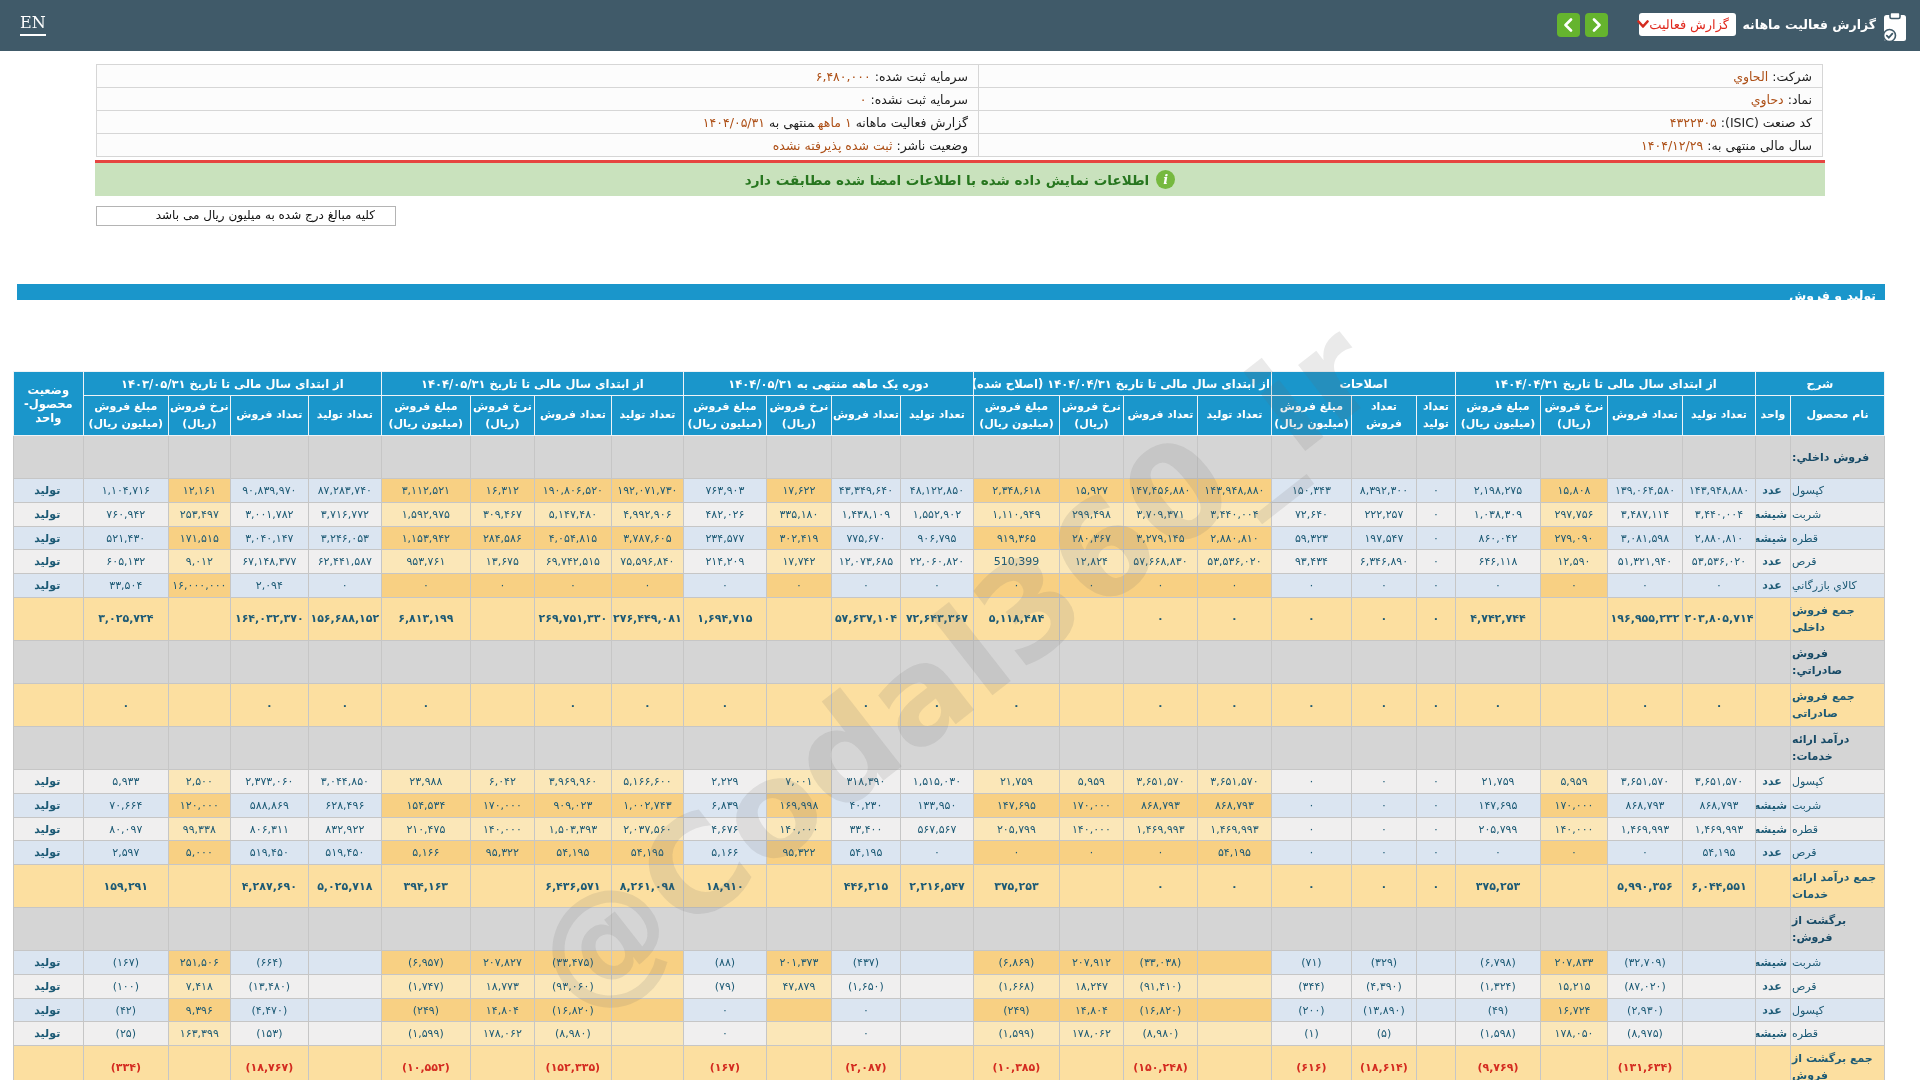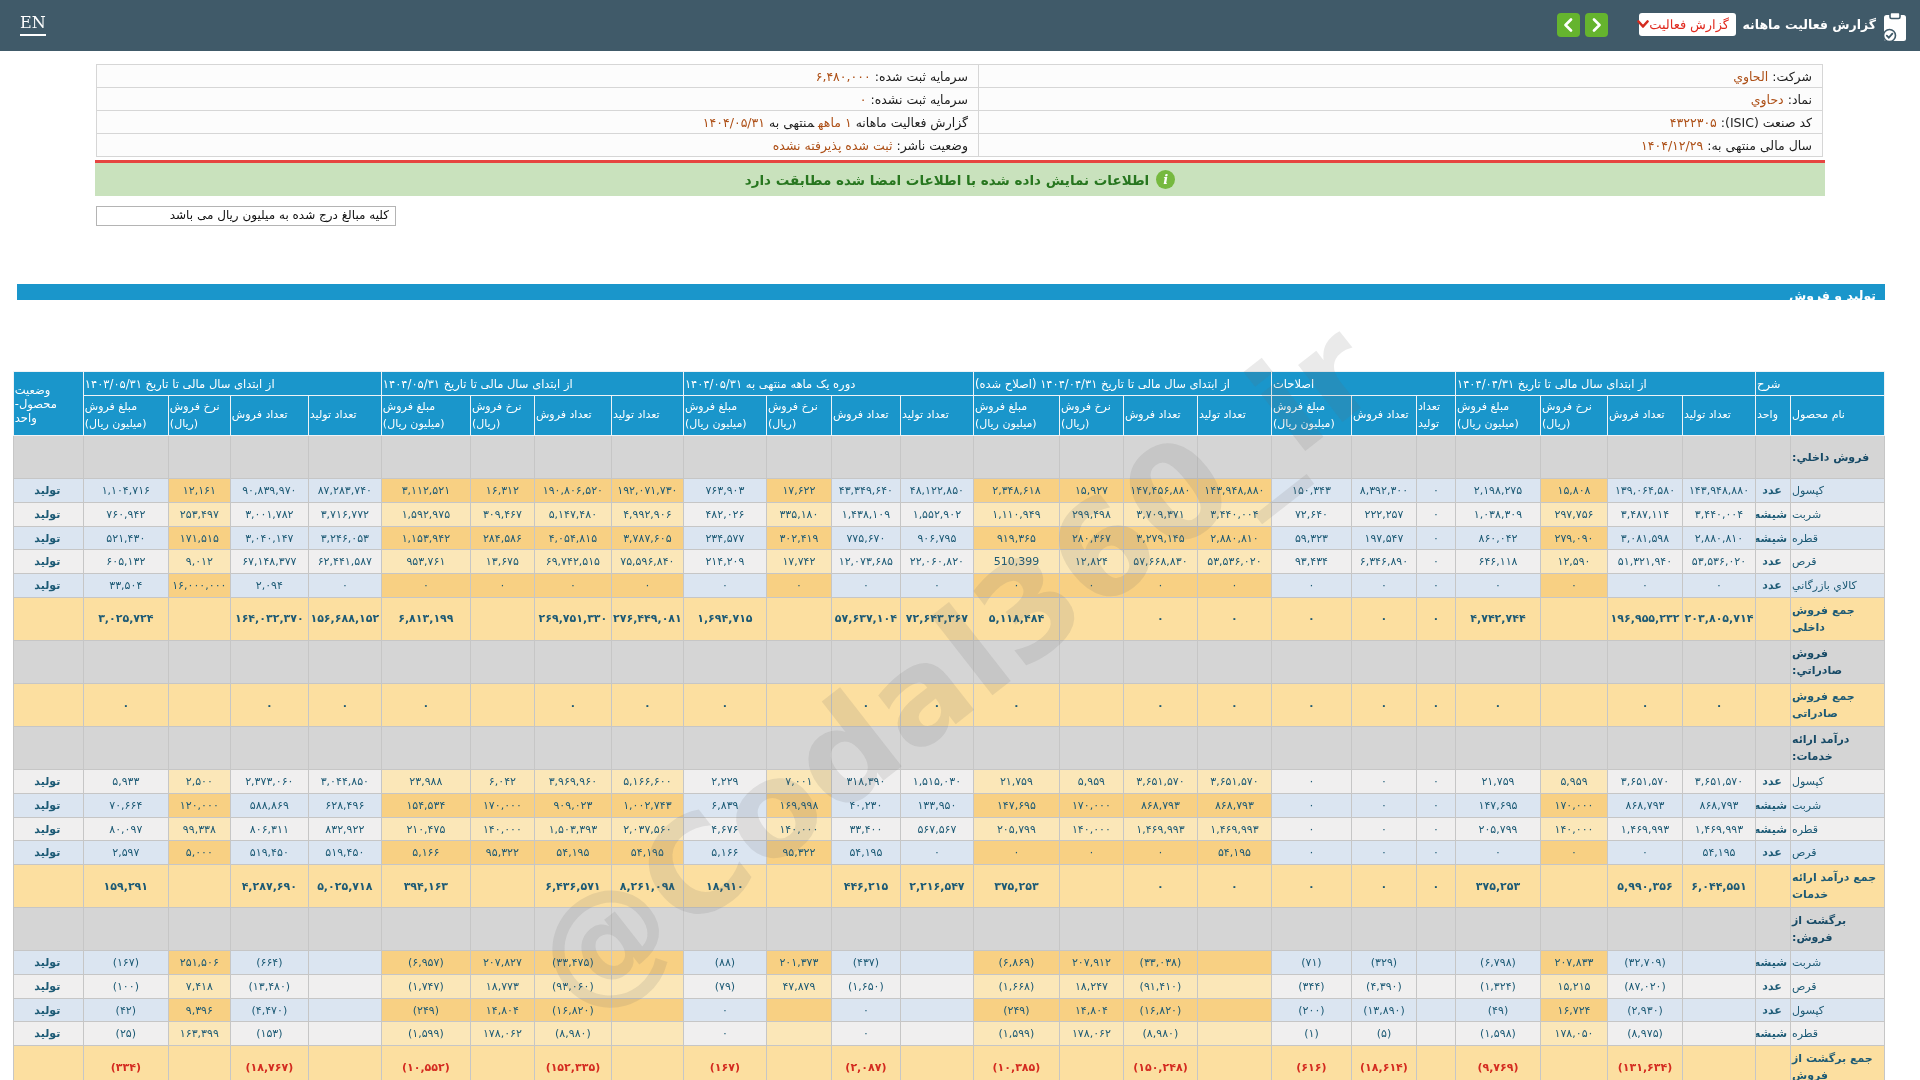--- a/index.html
+++ b/index.html
@@ -37,35 +37,35 @@
   .banner { position:absolute; top:160px; right:95px; width:1730px; height:36px;
     background:#c9e2bd; border-top:3px solid #e64540; display:flex; align-items:center;
     justify-content:center; }
   .banner .txt { color:#27761f; font-size:13.5px; font-weight:bold; }
   .banner .info-ic { width:19px; height:19px; border-radius:50%; background:#76b93f; color:#fff;
     font-size:13px; font-weight:bold; display:inline-flex; align-items:center; justify-content:center;
     margin-left:7px; font-family:"DejaVu Serif",serif; font-style:italic; }
 
   
   .note-box { position:absolute; top:206px; left:96px; width:300px; height:20px; background:#fff;
-    border:1px solid #b4b4b4; font-size:12px; color:#111; text-align:right; padding:1px 6px 0 0; }
+    border:1px solid #b4b4b4; font-size:12px; color:#111; text-align:right; padding:1px 20px 0 0; }
 
   
   .section-bar { position:absolute; top:284px; right:35px; width:1868px; height:16px;
     background:#1a96cb; color:#fff; font-size:12.5px; font-weight:bold;
     padding:4px 9px 0 0; }
   .amounts-row { position:absolute; top:308px; right:35px; width:1868px; height:31px;
     border:1px solid #c9c9c9; background:#fff; color:#111; font-size:12px; font-weight:bold;
     padding:8px 9px 0 0; }
 
   
   .tbl-wrap { position:absolute; top:371px; right:35px; width:1869px; }
   table.main { border-collapse:collapse; table-layout:fixed; width:1869px; direction:rtl; }
-  table.main th { background:#1a96cb; color:#fff; font-size:11.5px; font-weight:normal;
-    border:1px solid #eef3f6; text-align:left; vertical-align:middle; padding:1px 1px;
+  table.main th { background:#1a96cb; color:#fff; font-size:11.5px; font-weight:bold;
+    border:1px solid #eef3f6; text-align:center; vertical-align:middle; padding:1px 1px;
     overflow:hidden; }
   table.main tr.gh th { height:24px; white-space:nowrap; }
   table.main tr.sh th { height:40px; line-height:1.5; font-size:11px; }
   table.main td { border:1px solid #c6c6c6; font-size:11px; color:#1c5a75; text-align:center;
     vertical-align:middle; padding:0 1px; overflow:hidden; white-space:nowrap; height:23.7px; }
   table.main td.name { text-align:left; padding-right:4px; white-space:normal; line-height:1.55; }
   table.main td.unit, table.main td.status { text-align:center; padding-right:3px;font-weight:bold; }
   tr.r-blue td { background:#dbe5f1; }
   tr.r-gray td { background:#f0efef; }
   tr.r-blue td.y { background:#f8d083; }

